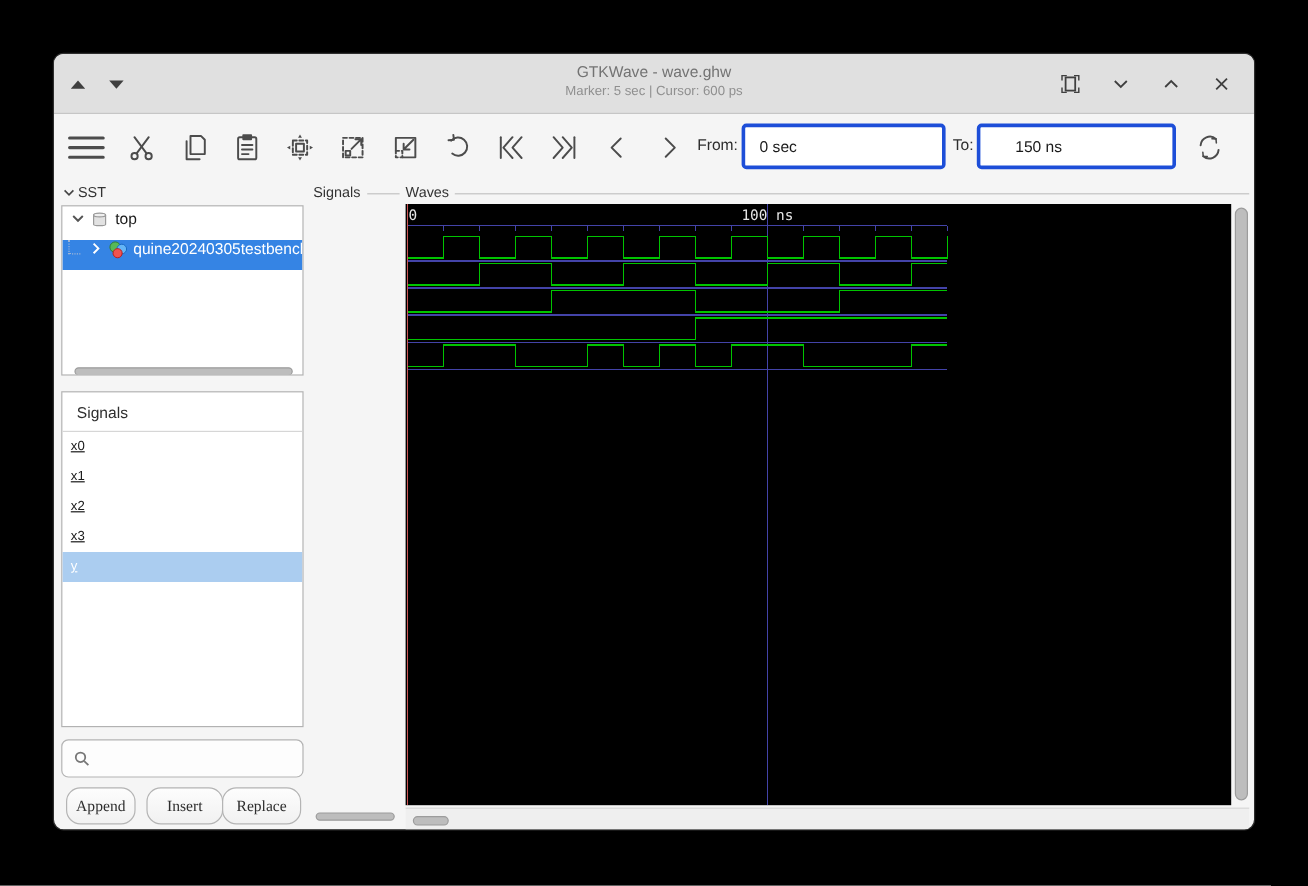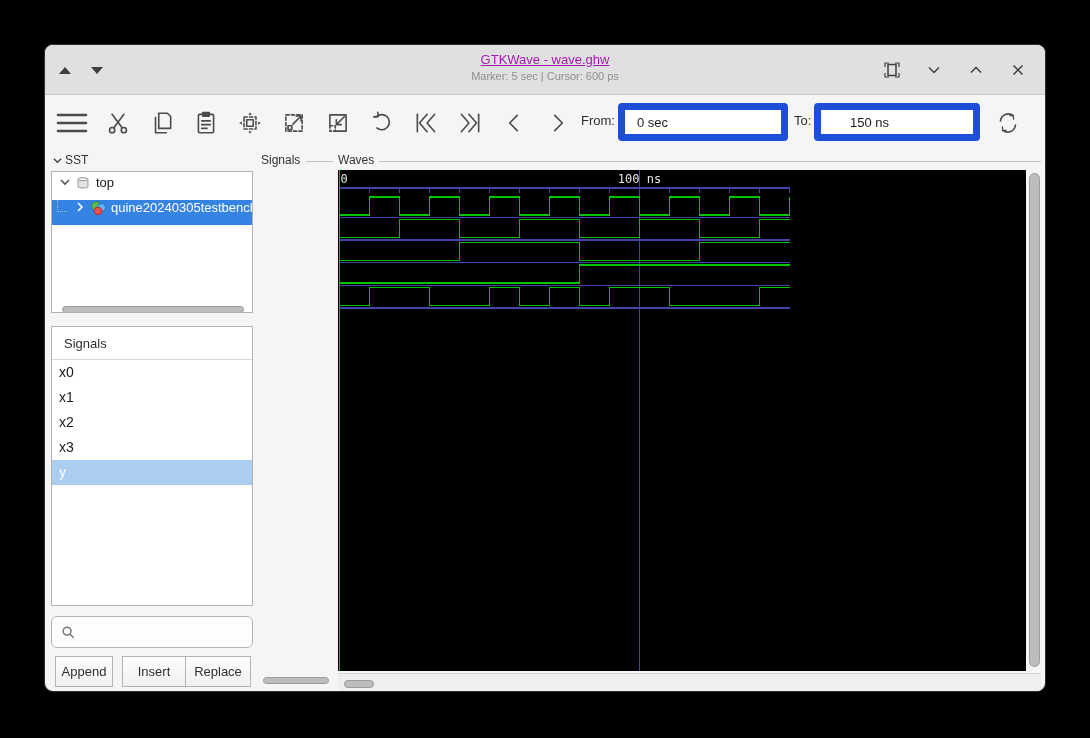--- a/index.html
+++ b/index.html
@@ -6,36 +6,36 @@
   html,body { width:1090px; height:738px; }
   body { background:#000; font-family:"Liberation Sans", sans-serif; position:relative; overflow:hidden; }
 
   .window { position:absolute; left:44px; top:44px; width:1002px; height:648px;
             background:#f5f5f5; border:1px solid #2e2e2e; border-radius:9px; overflow:hidden; }
 
   
   .titlebar { position:absolute; left:0; top:0; width:100%; height:50px;
               background:#e0e0e0; border-bottom:1px solid #c6c6c6; }
   .tb-center { position:absolute; left:0; right:0; top:6px; text-align:center; }
-  .tb-title { font-size:13px; color:#a21caf; line-height:18px;text-decoration:underline; }
+  .tb-title { font-size:13px; color:#737373; line-height:18px; }
   .tb-sub { font-size:11px; color:#8f8f8f; line-height:15px; }
   .tb-left { position:absolute; left:14px; top:0; height:50px; display:flex; align-items:center; gap:20px; }
   .tri { width:0; height:0; border-left:6px solid transparent; border-right:6px solid transparent; cursor:default; }
   .tri.up { border-bottom:7px solid #3f3f3f; }
   .tri.down { border-top:7px solid #3f3f3f; }
   .tb-right { position:absolute; right:16px; top:0; height:50px; display:flex; align-items:center; gap:20px; }
   .tb-btn { width:22px; height:22px; display:flex; align-items:center; justify-content:center; }
   .tb-btn svg { stroke:#3f3f3f; fill:none; stroke-width:1.5; }
 
   
   .toolbar { position:absolute; left:0; top:51px; width:100%; height:53px; }
   .tool { position:absolute; top:13px; width:28px; height:28px; display:flex; align-items:center; justify-content:center; }
   .tool svg { stroke:#4c4c4c; fill:none; stroke-width:1.5; stroke-linecap:round; stroke-linejoin:round; }
   .tool-label { position:absolute; top:17px; font-size:13px; color:#2e2e2e; }
-  .tool-input { position:absolute; top:7px; height:38px; background:#fff; border:7px solid #1d4ed8;
+  .tool-input { position:absolute; top:7px; height:38px; background:#fff; border:3px solid #1d4ed8;
                 border-radius:4px; font-size:13px; color:#1a1a1a; padding:0 12px;
                 font-family:"Liberation Sans", sans-serif; }
 
   
   .content { position:absolute; left:0; top:104px; width:100%; height:544px; }
   .frame-label { position:absolute; font-size:12px; color:#333; }
   .frame-line { position:absolute; height:1px; background:#c3c3c3; }
 
   .box { position:absolute; background:#fff; border:1px solid #b2b2b2; overflow:hidden; }
 
@@ -44,30 +44,30 @@
   .tree-row.selected { background:#3584e4; color:#fff; }
   .exp { width:14px; height:14px; margin:0 3px 0 6px; flex:0 0 auto; }
   .exp svg { stroke:#555; fill:none; stroke-width:1.6; }
   .tree-row.selected .exp svg { stroke:#fff; }
   .dots { width:10px; height:12px; margin-left:5px; border-left:1px dotted #9fb6d8; border-bottom:1px dotted #9fb6d8; flex:0 0 auto; align-self:flex-start; margin-top:0; }
   .tree-label { white-space:nowrap; overflow:hidden; }
   .scroll-thumb { position:absolute; background:#bdbdbd; border:1px solid #9c9c9c; border-radius:4px; }
 
   
   .list-header { height:33px; line-height:33px; padding-left:12px; font-size:13px; color:#2e2e2e; border-bottom:1px solid #d6d6d6; }
-  .list-row { height:25px; line-height:25px; padding-left:7px; font-size:14px; color:#1a1a1a; }
+  .list-row { height:25px; line-height:25px; padding-left:7px; font-size:11px; color:#1a1a1a;text-decoration:underline; }
   .list-row.selected { background:#abcdf0; color:#fff; }
 
   .search { position:absolute; background:#fdfdfd; border:1px solid #b4b4b4; border-radius:6px;
             display:flex; align-items:center; padding-left:9px; }
   .search svg { stroke:#777; fill:none; stroke-width:1.6; }
 
   .pushbtn { position:absolute; height:31px; background:linear-gradient(#fdfdfd,#f1f1f1);
-             border:1px solid #b4b4b4; border-radius:0; font-size:13px; color:#2e2e2e;
-             font-family:Liberation Sans, sans-serif; }
+             border:1px solid #b4b4b4; border-radius:12px; font-size:13px; color:#2e2e2e;
+             font-family:Liberation Serif, serif; }
 
   
   .mono { font-family:"DejaVu Sans Mono", monospace; }
   .val-header { height:23px; line-height:23px; background:#cbcbcb; color:#111; font-size:13px; padding-left:6px; white-space:pre; }
   .val-row { height:23px; line-height:23px; color:#111; font-size:13px; padding-left:6px; white-space:pre; }
   .val-row.selected { background:#3b5ca8; color:#fff; }
 
   
   .wave-canvas { position:absolute; background:#000; }
   .vscroll-track { position:absolute; width:14px; }

